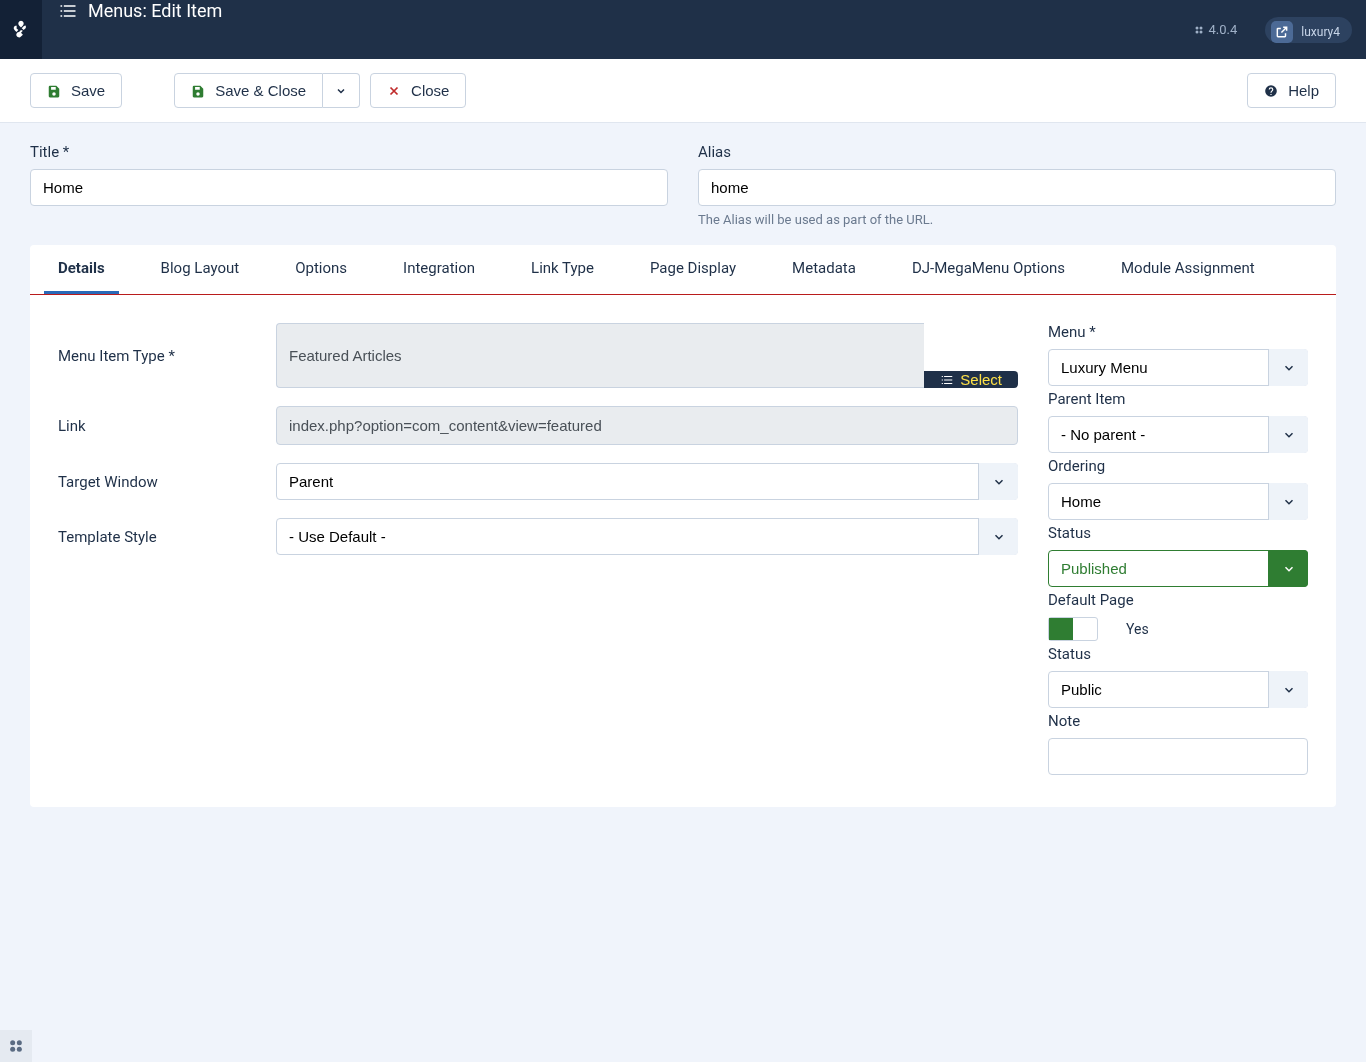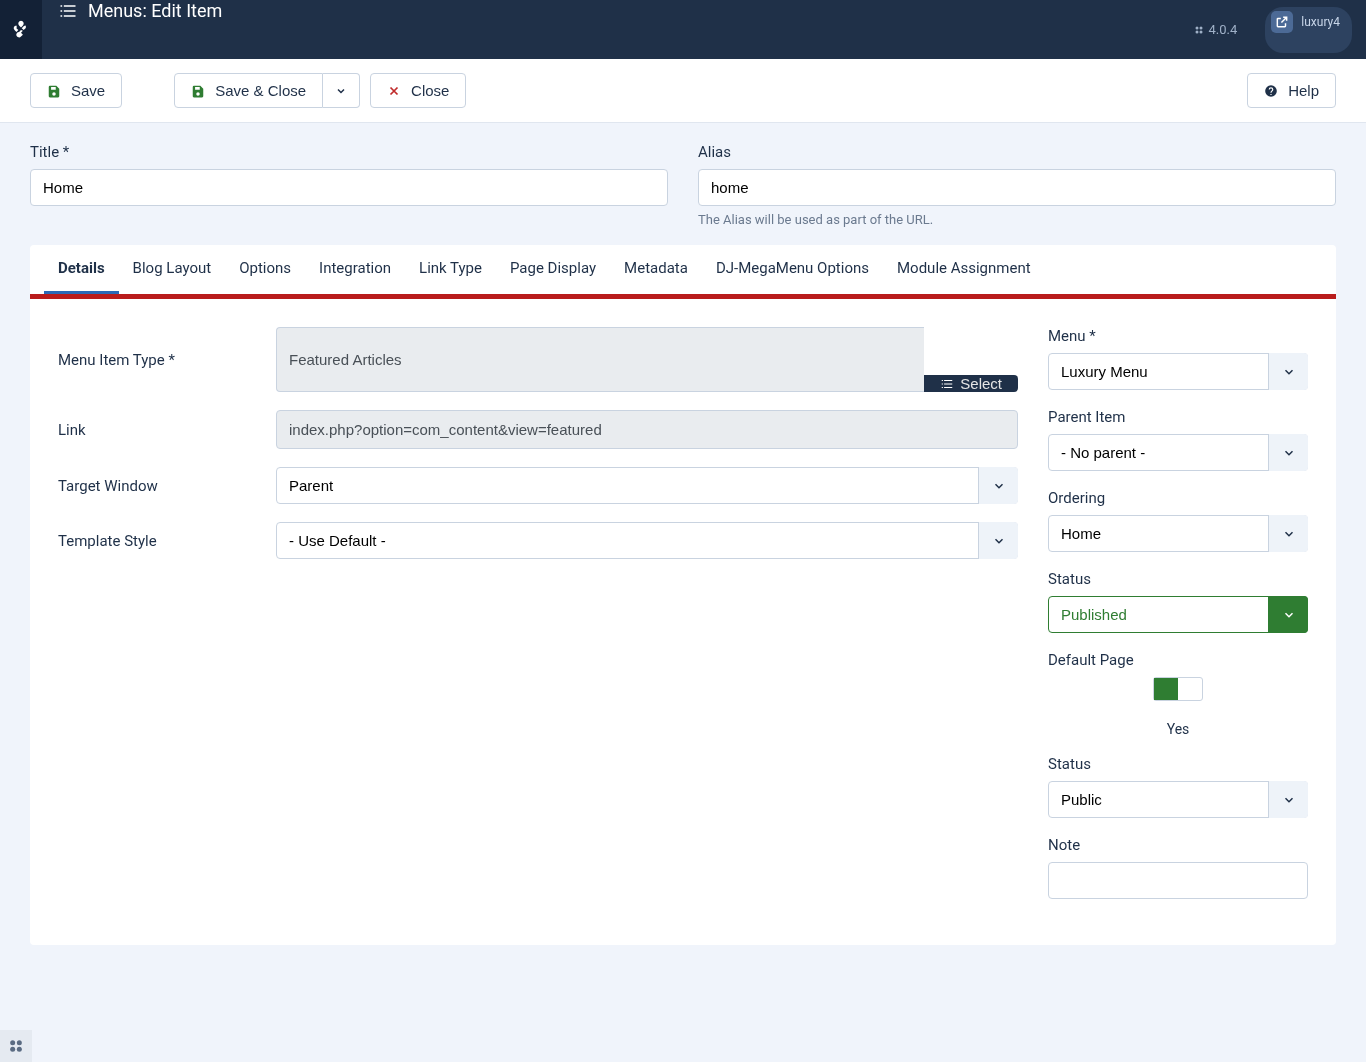--- a/index.html
+++ b/index.html
@@ -6,66 +6,66 @@
 body { font-family: -apple-system, BlinkMacSystemFont, "Segoe UI", Roboto, sans-serif; font-size: 14px; background: #f0f4fb; color: #1f3048; }
 .header { background: #1f3048; color: #fff; height: 59px; display: flex; align-items: center; padding: 0; }
 .header-left { display: flex; align-items: flex-start; }
 .logo-box { width: 42px; height: 59px; background: #132136; display: flex; align-items: center; justify-content: center; }
 .logo-box svg { width: 22px; height: 22px; }
 .title-box { display: flex; align-items: center; padding: 0 16px; gap: 10px; }
 .title-box .list-icon { font-size: 20px; }
 .title-box h1 { font-size: 18px; font-weight: 400; }
 .header-right { margin-left: auto; display: flex; align-items: center; gap: 28px; padding-right: 14px; }
 .version { color: #9fb0c7; font-size: 13px; display: flex; align-items: center; gap: 4px; }
-.user-pill { background: #2d4260; border-radius: 18px; padding: 4px 12px 20px 6px; display: flex; align-items: center; gap: 8px; color: #c7d5e8; font-size: 12px; }
+.user-pill { background: #2d4260; border-radius: 18px; padding: 4px 12px 0 6px; display: flex; align-items: center; gap: 8px; color: #c7d5e8; font-size: 12px; }
 .user-pill .ext-icon { background: #4c6a96; width: 22px; height: 22px; border-radius: 5px; display: flex; align-items: center; justify-content: center; }
 
 .toolbar { background: #fff; padding: 14px 30px; display: flex; gap: 10px; border-bottom: 1px solid #e0e6ef; }
 .toolbar-right { margin-left: auto; }
 .btn { border: 1px solid #c9d3e0; background: #fff; border-radius: 4px; padding: 8px 16px; font-size: 15px; display: inline-flex; align-items: center; gap: 10px; cursor: pointer; color: #1f3048; }
 .btn-group { display: inline-flex; padding-left: 42px; }
 .btn-group .btn:first-child { border-top-right-radius: 0; border-bottom-right-radius: 0; }
 .btn-group .btn:last-child { border-top-left-radius: 0; border-bottom-left-radius: 0; border-left: 0; padding: 8px 12px; }
 
 .page-body { padding: 20px 30px; }
 .form-row { display: flex; gap: 30px; margin-bottom: 18px; }
 .form-col-half { flex: 1; }
 .form-label { display: block; margin-bottom: 8px; color: #1f3048; font-size: 15px; }
 .form-input { width: 100%; padding: 9px 12px; border: 1px solid #c9d3e0; border-radius: 4px; font-size: 15px; background: #fff; }
 .help-text { font-size: 13px; color: #6b7a8f; margin-top: 6px; }
 
 .tab-container { background: #fff; border-radius: 4px; }
-.tabs { display: flex; border-bottom: 5px solid #b91c1c; padding: 0 14px; }
+.tabs { display: flex; border-bottom: 1px solid #b91c1c; padding: 0 14px; gap: 28px; }
 .tab { padding: 14px 14px; color: #1f3048; cursor: pointer; font-size: 15px; }
 .tab.active { font-weight: 700; border-bottom: 3px solid #2a69b7; }
 
 .tab-content { display: flex; padding: 28px; gap: 30px; }
 .main-fields { flex: 1; }
 .side-fields { width: 260px; }
 
 .field-row { display: flex; align-items: center; margin-bottom: 18px; }
 .field-label { width: 218px; flex-shrink: 0; color: #1f3048; font-size: 15px; }
 .field-control { flex: 1; }
 
 .readonly-input { width: 100%; padding: 10px 12px; border: 1px solid #c9d3e0; border-radius: 4px; font-size: 15px; background: #e9ecef; color: #495057; }
 .input-group { display: flex; }
 .input-group .readonly-input { border-top-right-radius: 0; border-bottom-right-radius: 0; border-right: 0; }
-.select-btn { background: #1f3048; color: #e5e5e5; border: 0; padding: 0 16px; border-radius: 0 4px 4px 0; display: flex; align-items: center; gap: 6px; cursor: pointer; font-size: 15px; margin-top: 48px; }
+.select-btn { background: #1f3048; color: #fde047; border: 0; padding: 0 16px; border-radius: 0 4px 4px 0; display: flex; align-items: center; gap: 6px; cursor: pointer; font-size: 15px; margin-top: 48px; }
 
 .select-wrap { position: relative; display: flex; }
 .select-wrap select { width: 100%; padding: 9px 12px; border: 1px solid #c9d3e0; border-radius: 4px; font-size: 15px; background: #fff; appearance: none; }
 .select-wrap .chev { position: absolute; right: 0; top: 0; bottom: 0; width: 40px; display: flex; align-items: center; justify-content: center; border-left: 1px solid #c9d3e0; background: #eef3f9; border-radius: 0 4px 4px 0; pointer-events: none; }
 
-.side-group { margin-bottom: 18px; }
+.side-group { margin-bottom: 4px; }
 .side-group .form-label { margin-bottom: 8px; }
 
 .select-wrap.status select { color: #2f7d32; border-color: #2f7d32; }
 .select-wrap.status .chev { background: #2f7d32; color: #fff; border-color: #2f7d32; }
 
-.toggle-row { display: flex; align-items: center; gap: 20px; flex-direction: column; }
+.toggle-row { display: flex; align-items: center; gap: 28px; }
 .toggle { width: 50px; height: 24px; border: 1px solid #c9d3e0; border-radius: 3px; position: relative; background: #fff; }
 .toggle-on { position: absolute; left: 0; top: 0; bottom: 0; width: 50%; background: #2f7d32; }
 
 .footer { position: fixed; left: 0; bottom: 0; background: #e5eaf1; padding: 6px; }
 .footer svg { width: 20px; height: 20px; }
 
 svg { display: block; }
 </style>
 </head>
 <body>

